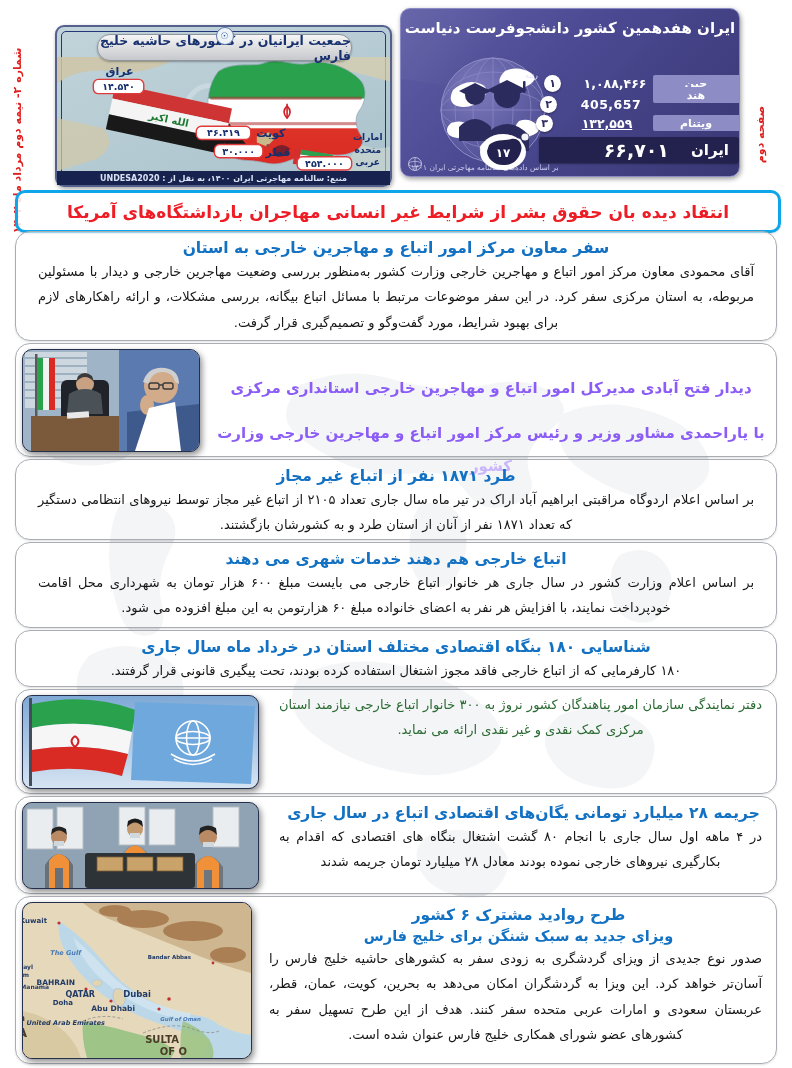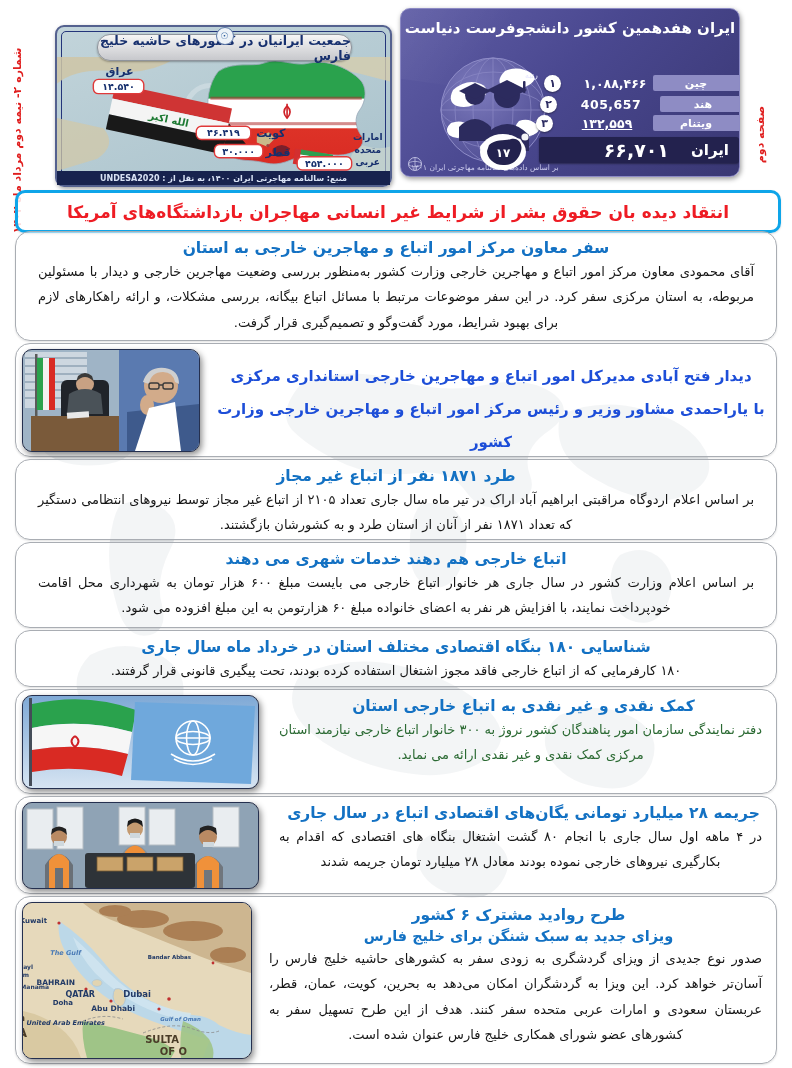--- a/index.html
+++ b/index.html
@@ -105,21 +105,21 @@
   #s6{top:689px;height:103px;}
   #s7{top:796px;height:96px;}
   #s8{top:896px;height:166px;}
   .photo{
     position:absolute;border-radius:10px;overflow:hidden;border:1px solid #25304f;
     box-shadow:2px 3px 6px rgba(0,0,0,.45);background:#737373;
   }
   #meeting-photo{right:auto;left:6px;top:5px;width:176px;height:101px;}
   
   #s2 .titles{margin-left:190px;padding-top:16px;}
-  #s2 .tline{text-align:center;color:#1d4ed8;font-weight:bold;font-size:15px;line-height:2.2;}
+  #s2 .tline{text-align:center;color:#8b5cf6;font-weight:bold;font-size:15px;line-height:2.2;margin-top:12px;}
   #flags-photo{left:6px;top:5px;width:235px;height:92px;}
   #factory-photo{left:6px;top:5px;width:235px;height:85px;}
   #gulfmap-photo{left:6px;top:5px;width:228px;height:155px;}
   .side-text{margin-left:255px;}
   #s8 .side-text{margin-left:245px;}
   .side-text .body{margin-left:8px;margin-right:14px;}
   #s8 .title{padding-top:9px;}
   #s8 .title2{text-align:center;color:#1371c3;font-weight:bold;font-size:14.5px;padding-top:4px;}
   svg text{font-family:"DejaVu Sans",sans-serif;}
 </style>
@@ -268,21 +268,21 @@
   </svg>
 
   <div id="rank-caption">رتبه</div>
 
   <div class="rank-badge" style="left:143px;top:66px;">۱</div>
   <div class="rank-value" style="left:160px;top:67px;">۱,۰۸۸,۴۶۶</div>
   <div class="rank-band" style="top:66px;">چین</div>
 
   <div class="rank-badge" style="left:139px;top:87px;">۲</div>
   <div class="rank-value" style="left:156px;top:88px;">405,657</div>
-  <div class="rank-band" style="top:87px;margin-left:7px;">هند</div>
+  <div class="rank-band" style="top:78px;">هند</div>
 
   <div class="rank-badge" style="left:135px;top:106px;">۳</div>
   <div class="rank-value" style="left:152px;top:107px;text-decoration:underline;">۱۳۲,۵۵۹</div>
   <div class="rank-band" style="top:106px;">ویتنام</div>
 
   <div id="iran-band">
     <span class="country">ایران</span>
     <span class="value">۶۶,۷۰۱</span>
   </div>
   <svg class="abs" style="left:78px;top:124px;width:48px;height:38px;z-index:5;" viewBox="0 0 48 38">
@@ -390,21 +390,20 @@
           <ellipse cx="170" cy="42" rx="17" ry="6.5"></ellipse>
           <ellipse cx="170" cy="42" rx="6.5" ry="17"></ellipse>
           <line x1="153" y1="42" x2="187" y2="42"></line>
           <path d="M148,58 q22,14 44,0"></path>
           <path d="M151,63 q19,11 38,0"></path>
         </g>
       </g>
     </svg>
   </div>
   <div class="side-text">
-    <div class="title">کمک نقدی و غیر نقدی به اتباع خارجی استان</div>
     <div class="body green">دفتر نمایندگی سازمان امور پناهندگان کشور نروژ به ۳۰۰ خانوار اتباع خارجی نیازمند استان مرکزی کمک نقدی و غیر نقدی ارائه می نماید.</div>
   </div>
 </div>
 
 <div id="s7" class="card">
   <div class="photo" id="factory-photo">
     <svg viewBox="0 0 235 85" width="235" height="85" preserveAspectRatio="none">
       <rect width="235" height="85" fill="#8fa3b5"></rect>
       <g fill="#e9edf0" stroke="#b5bdc4" stroke-width="1">
         <rect x="4" y="6" width="26" height="40"></rect>

